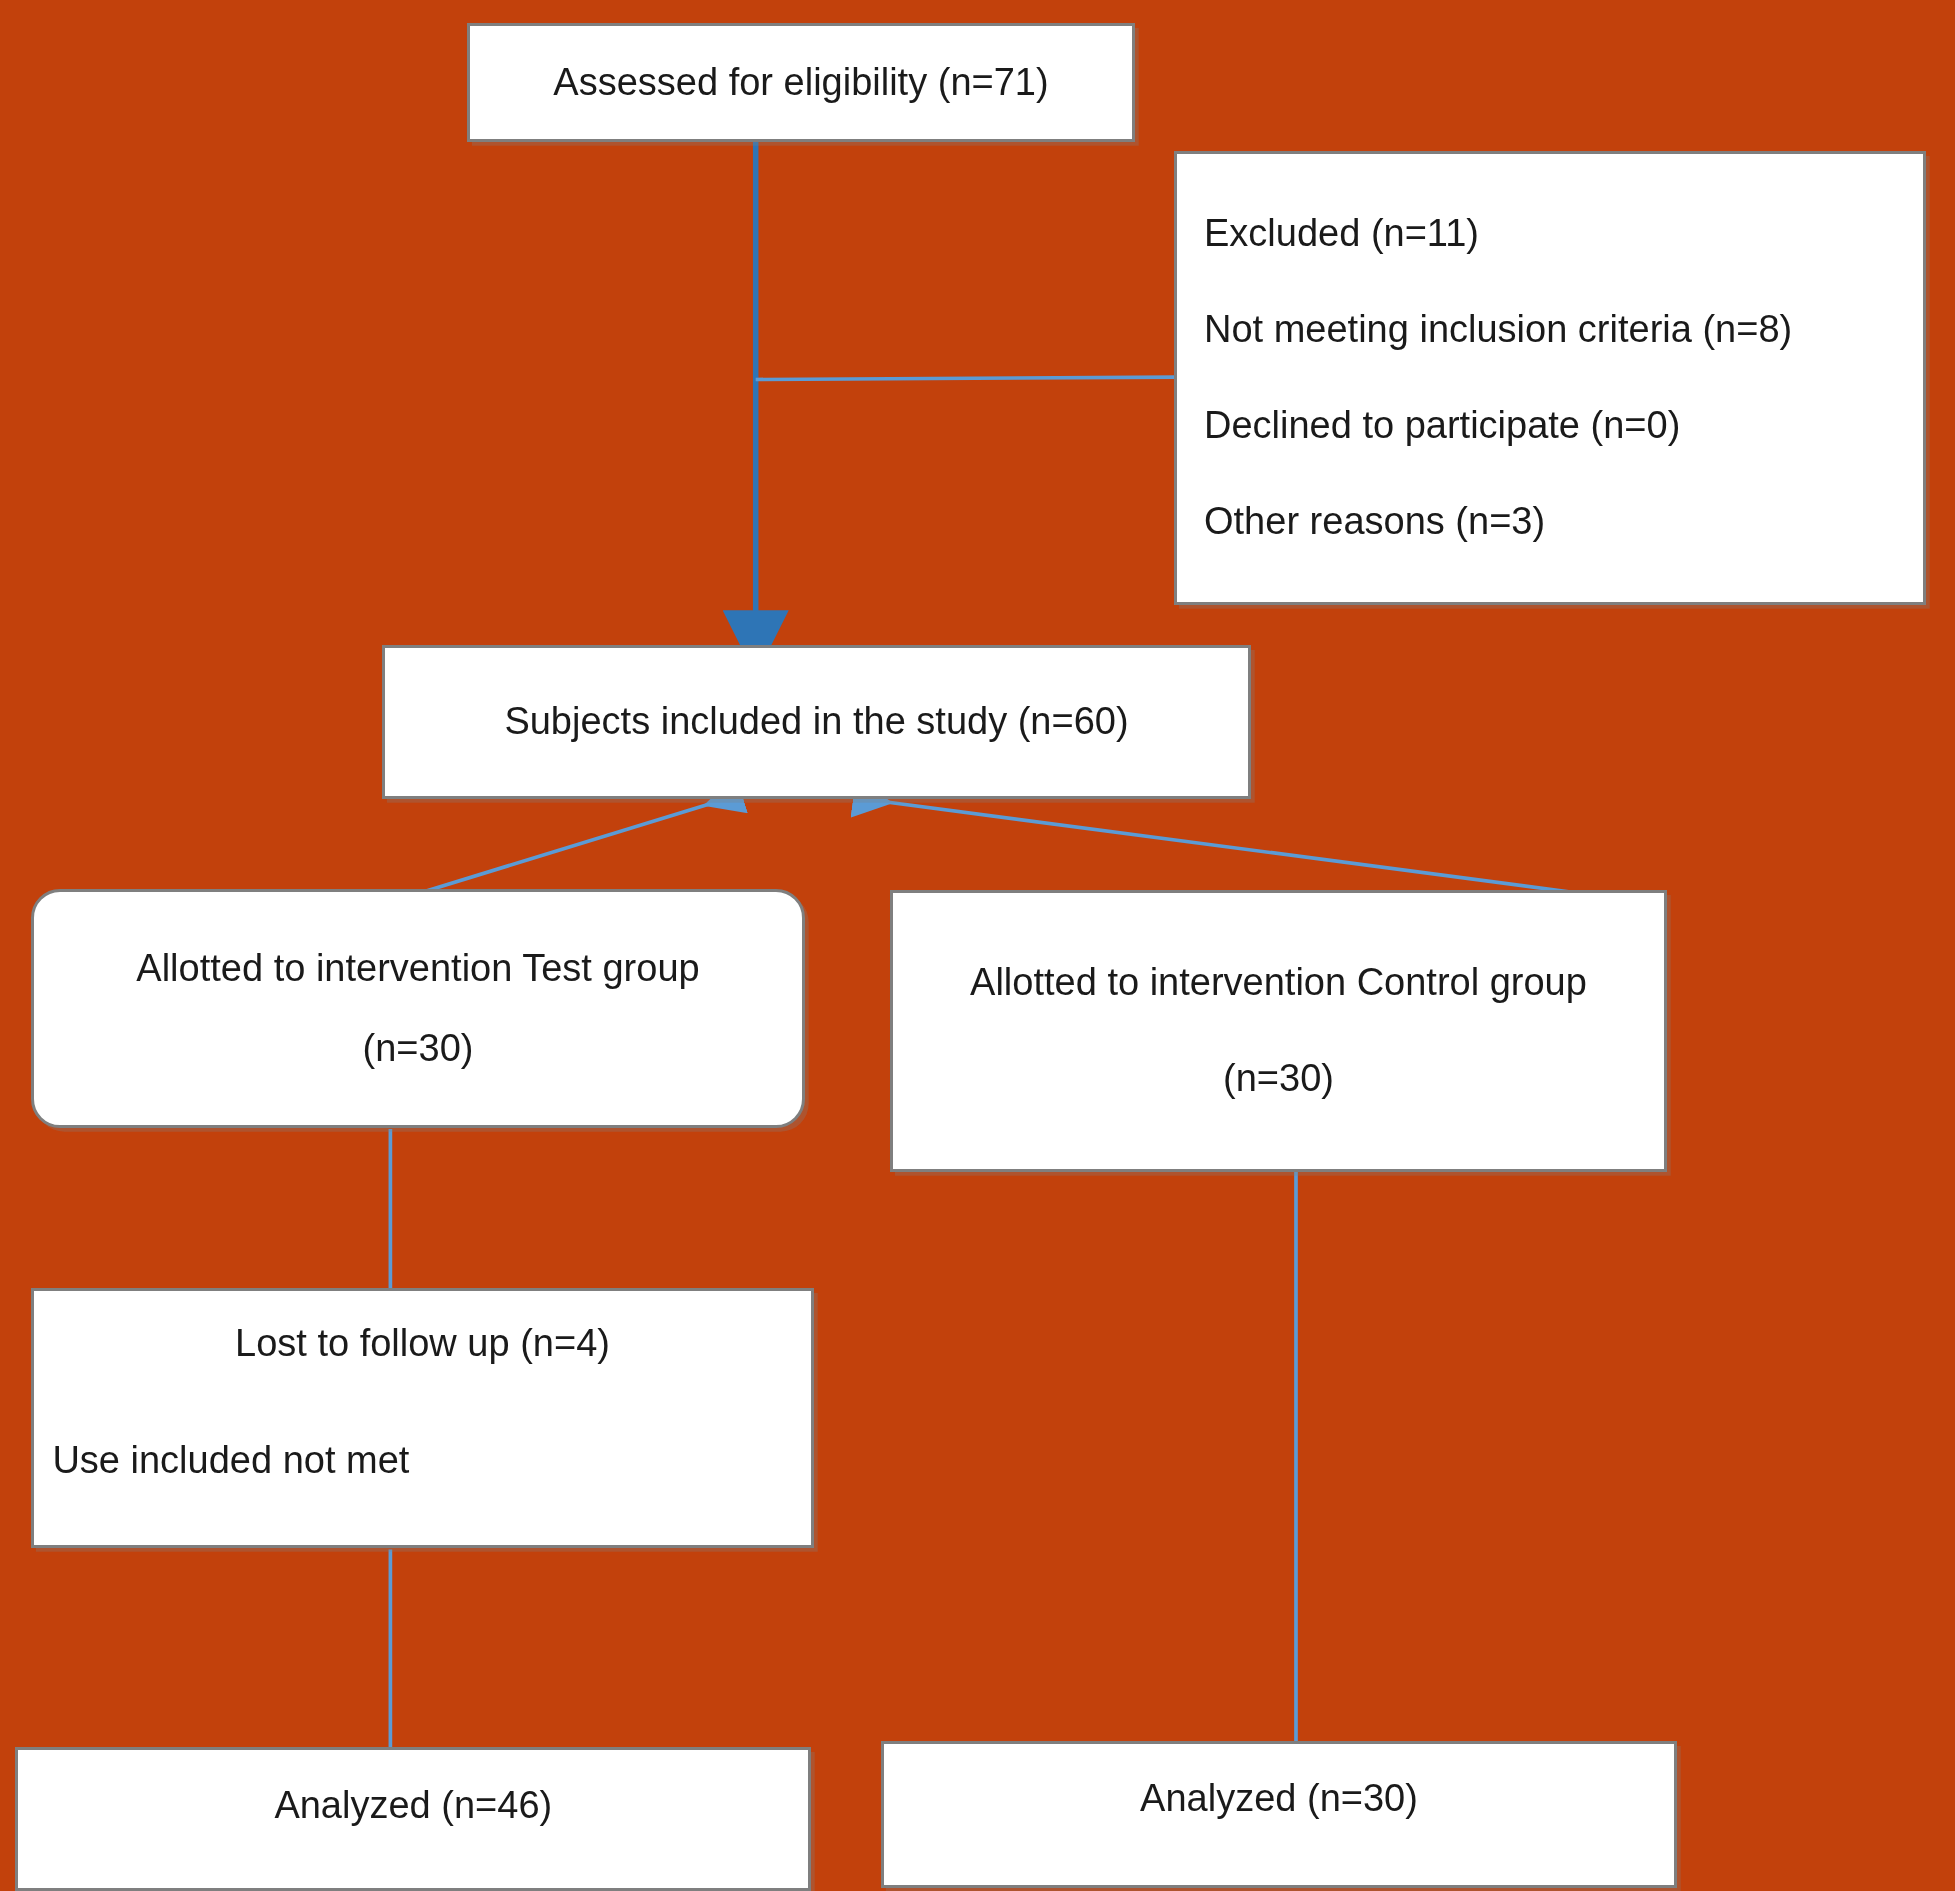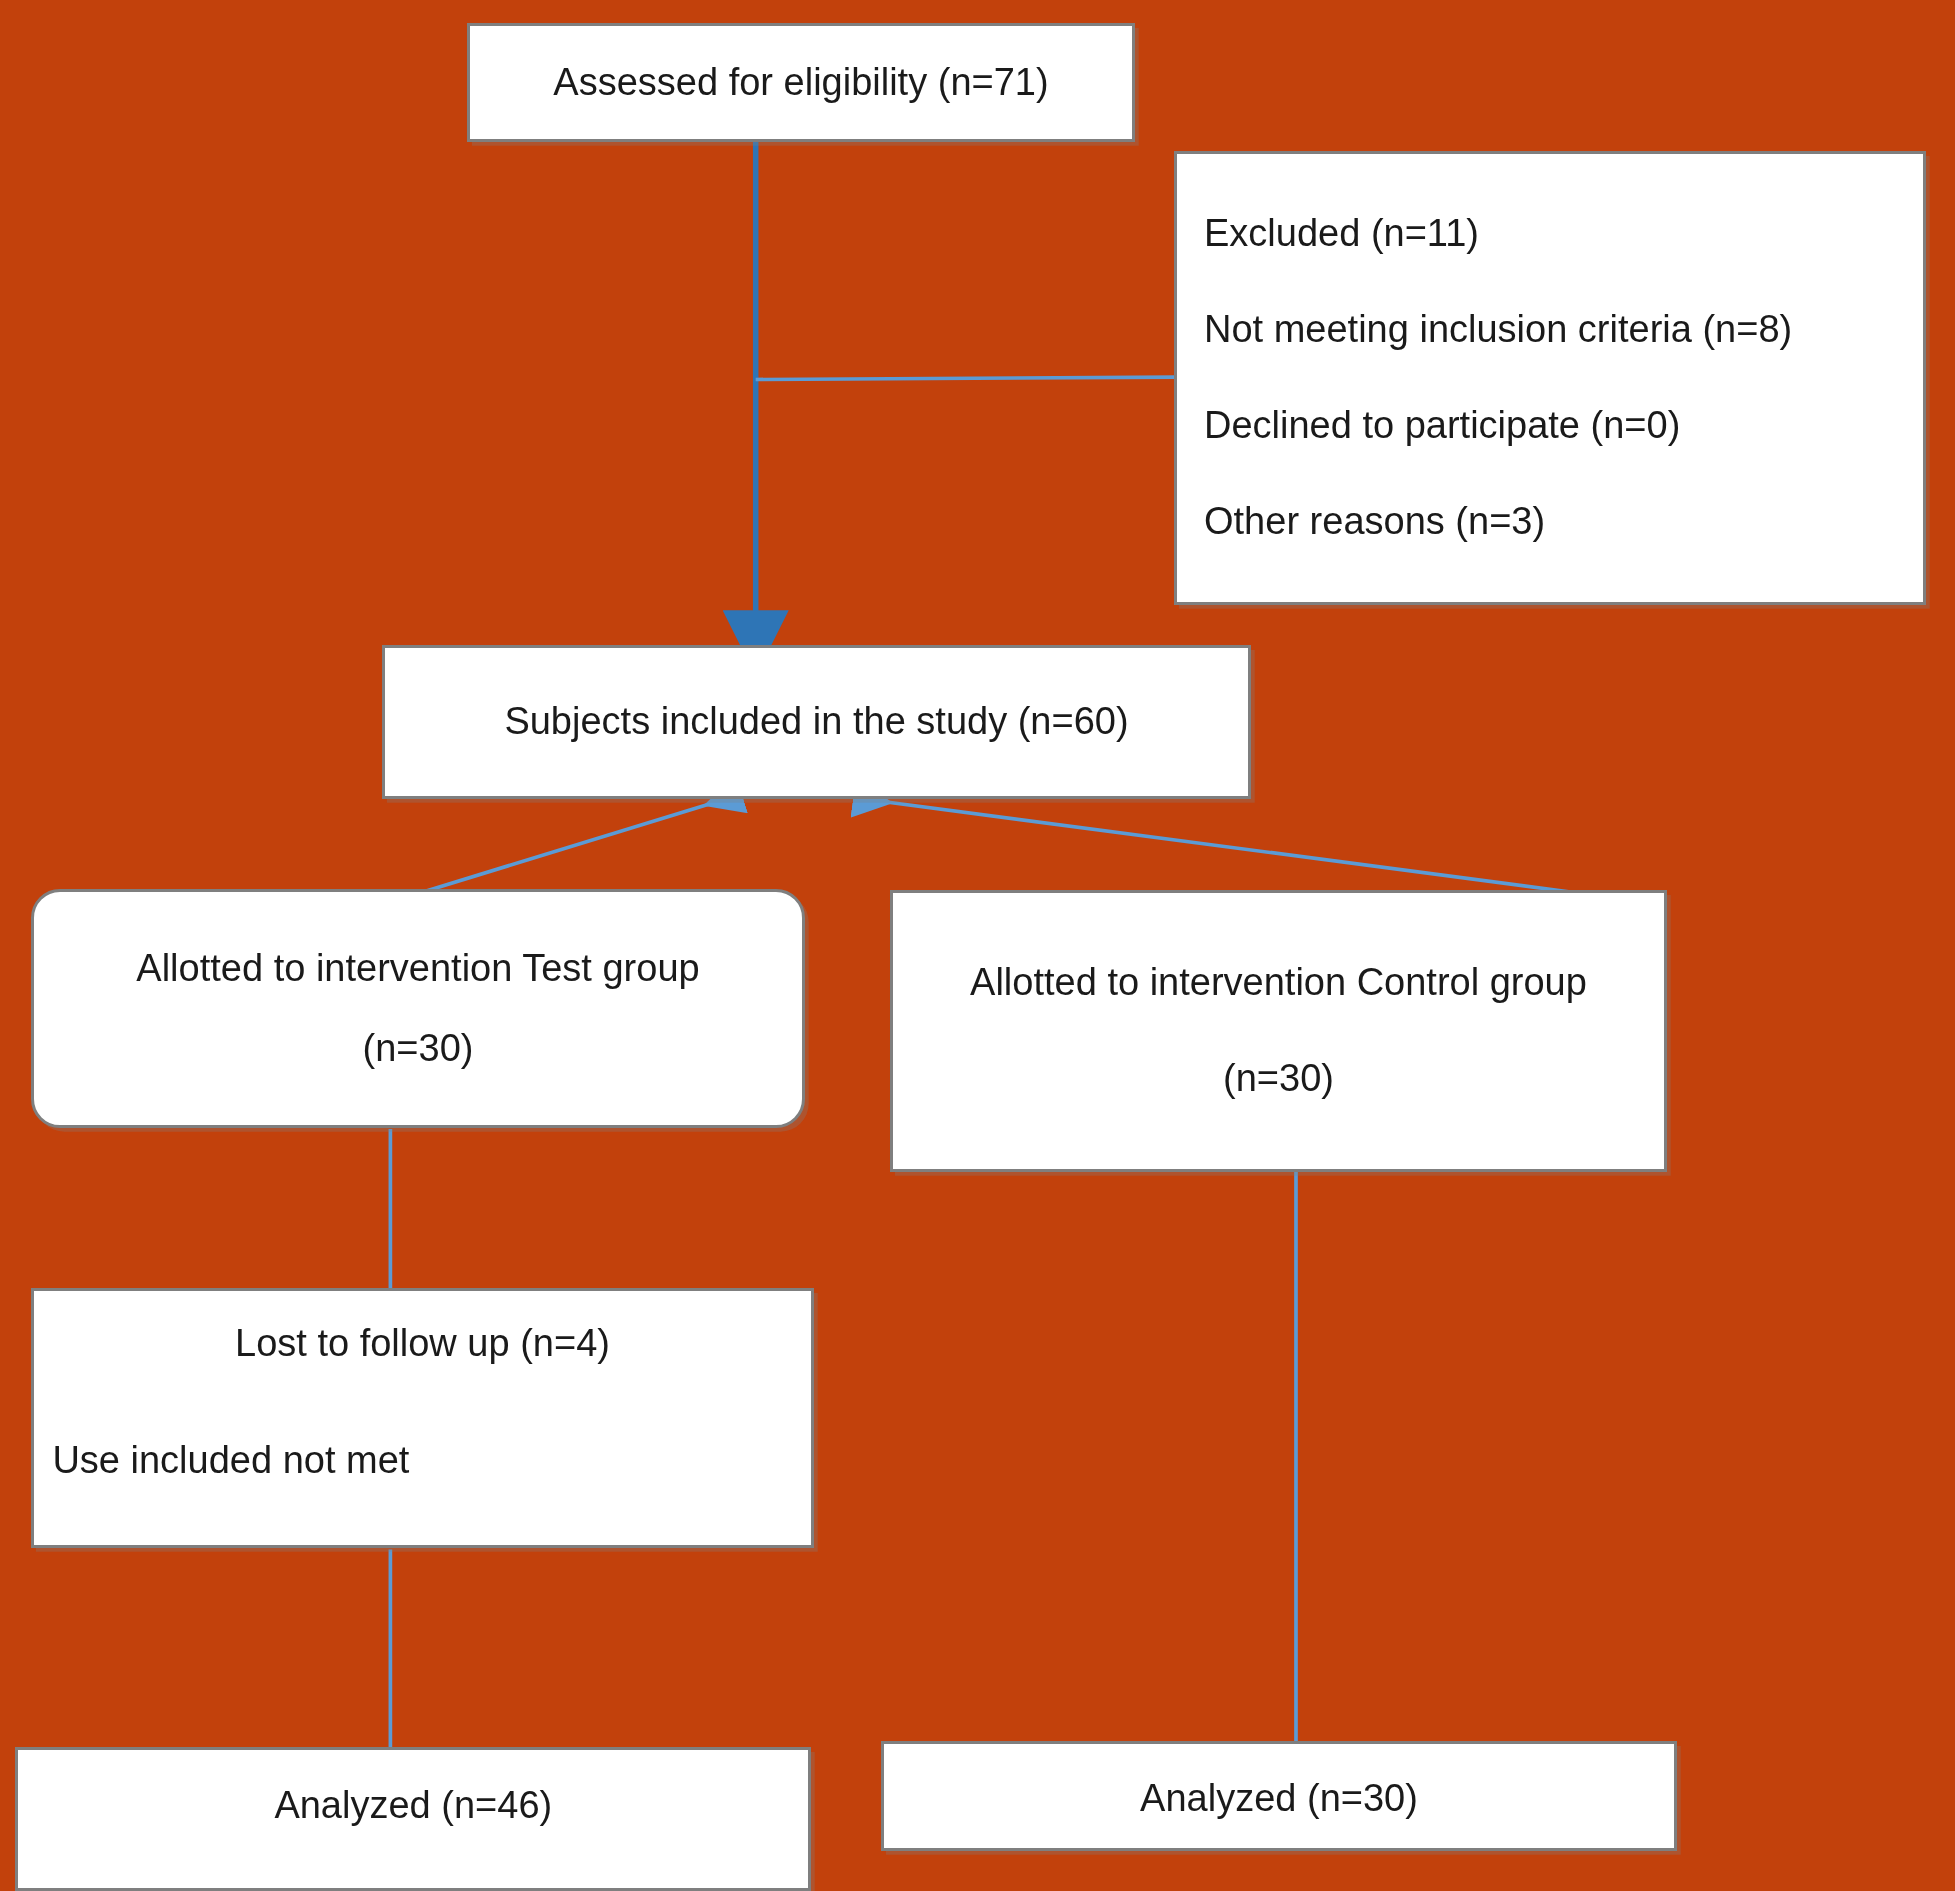--- a/index.html
+++ b/index.html
@@ -75,21 +75,21 @@
     justify-content: flex-start;
     padding: 29px 18.4px 0 18.4px;
   }
   #node-lost .gap { height: 69px; }
   #node-analyzed-test {
     left: 15.3px; top: 1747px; width: 796px; height: 144px;
     justify-content: flex-start;
     padding-top: 32px;
   }
   #node-analyzed-control {
-    left: 881px; top: 1741px; width: 796px; height: 110px;
+    left: 881px; top: 1741px; width: 796px; height: 147px;
     justify-content: flex-start;
     padding-top: 31px;
   }
 </style>
 </head>
 <body>
 
 <div id="canvas">
 
   <svg id="connectors" viewBox="0 0 3195 3090" width="1955" height="1891" xmlns="http://www.w3.org/2000/svg">

